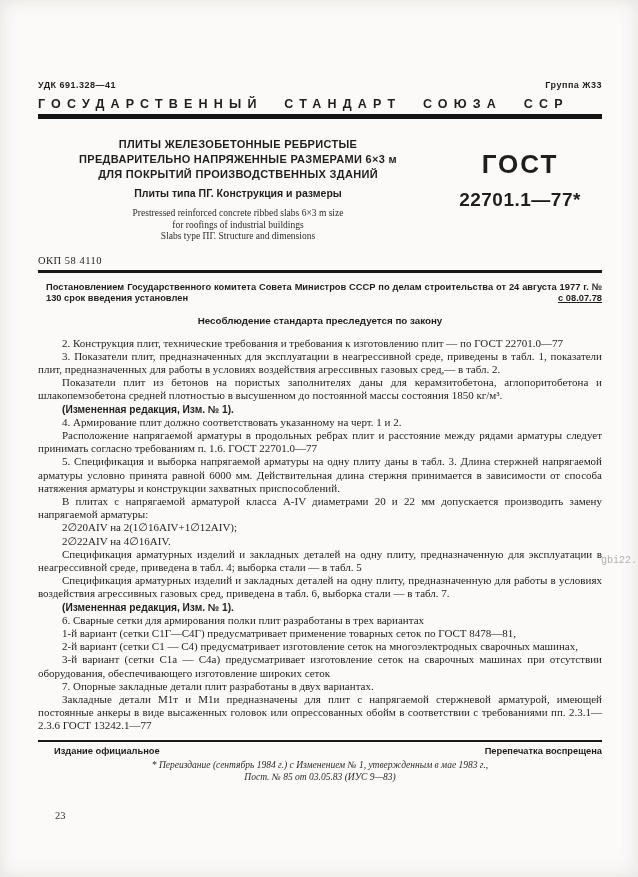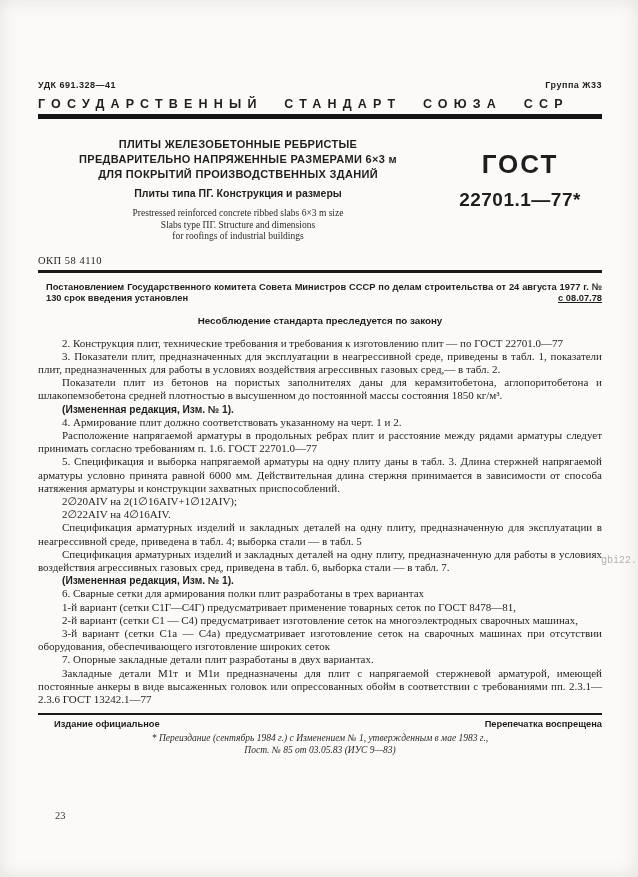--- a/index.html
+++ b/index.html
@@ -85,22 +85,22 @@
     <div class="title-section">
       <div class="title-left">
         <div class="title-main">
           <div>ПЛИТЫ ЖЕЛЕЗОБЕТОННЫЕ РЕБРИСТЫЕ</div>
           <div>ПРЕДВАРИТЕЛЬНО НАПРЯЖЕННЫЕ РАЗМЕРАМИ 6×3 м</div>
           <div>ДЛЯ ПОКРЫТИЙ ПРОИЗВОДСТВЕННЫХ ЗДАНИЙ</div>
         </div>
         <div class="title-sub-ru">Плиты типа ПГ. Конструкция и размеры</div>
         <div class="title-sub-en">
           <div>Prestressed reinforced concrete ribbed slabs 6×3 m size</div>
+          <div>for roofings of industrial buildings</div>
           <div>Slabs type ПГ. Structure and dimensions</div>
-          <div>for roofings of industrial buildings</div>
         </div>
       </div>
       <div class="title-right">
         <div class="gost-label">ГОСТ</div>
         <div class="gost-number">22701.1—77*</div>
       </div>
     </div>
 
     <div class="okp">ОКП 58 4110</div>
     <div class="rule"></div>
@@ -113,20 +113,21 @@
     <div class="law-notice">Несоблюдение стандарта преследуется по закону</div>
 
     <div class="body-text">
       <p>2. Конструкция плит, технические требования и требования к изготовлению плит — по ГОСТ 22701.0—77</p>
       <p>3. Показатели плит, предназначенных для эксплуатации в неагрессивной среде, приведены в табл. 1, показатели плит, предназначенных для работы в условиях воздействия агрессивных газовых сред,— в табл. 2.</p>
       <p>Показатели плит из бетонов на пористых заполнителях даны для керамзитобетона, аглопоритобетона и шлакопемзобетона средней плотностью в высушенном до постоянной массы состояния 1850 кг/м³.</p>
       <p class="b">(Измененная редакция, Изм. № 1).</p>
       <p>4. Армирование плит должно соответствовать указанному на черт. 1 и 2.</p>
       <p>Расположение напрягаемой арматуры в продольных ребрах плит и расстояние между рядами арматуры следует принимать согласно требованиям п. 1.6. ГОСТ 22701.0—77</p>
       <p>5. Спецификация и выборка напрягаемой арматуры на одну плиту даны в табл. 3. Длина стержней напрягаемой арматуры условно принята равной 6000 мм. Действительная длина стержня принимается в зависимости от способа натяжения арматуры и конструкции захватных приспособлений.</p>
+      <p>В плитах с напрягаемой арматурой класса А-IV диаметрами 20 и 22 мм допускается производить замену напрягаемой арматуры:</p>
       <p class="f">2∅20АIV на 2(1∅16АIV+1∅12АIV);</p>
       <p class="f">2∅22АIV на 4∅16АIV.</p>
       <p>Спецификация арматурных изделий и закладных деталей на одну плиту, предназначенную для эксплуатации в неагрессивной среде, приведена в табл. 4; выборка стали — в табл. 5</p>
       <p>Спецификация арматурных изделий и закладных деталей на одну плиту, предназначенную для работы в условиях воздействия агрессивных газовых сред, приведена в табл. 6, выборка стали — в табл. 7.</p>
       <p class="b">(Измененная редакция, Изм. № 1).</p>
       <p>6. Сварные сетки для армирования полки плит разработаны в трех вариантах</p>
       <p>1-й вариант (сетки С1Г—С4Г) предусматривает применение товарных сеток по ГОСТ 8478—81,</p>
       <p>2-й вариант (сетки С1 — С4) предусматривает изготовление сеток на многоэлектродных сварочных машинах,</p>
       <p>3-й вариант (сетки С1а — С4а) предусматривает изготовление сеток на сварочных машинах при отсутствии оборудования, обеспечивающего изготовление широких сеток</p>
       <p>7. Опорные закладные детали плит разработаны в двух вариантах.</p>

